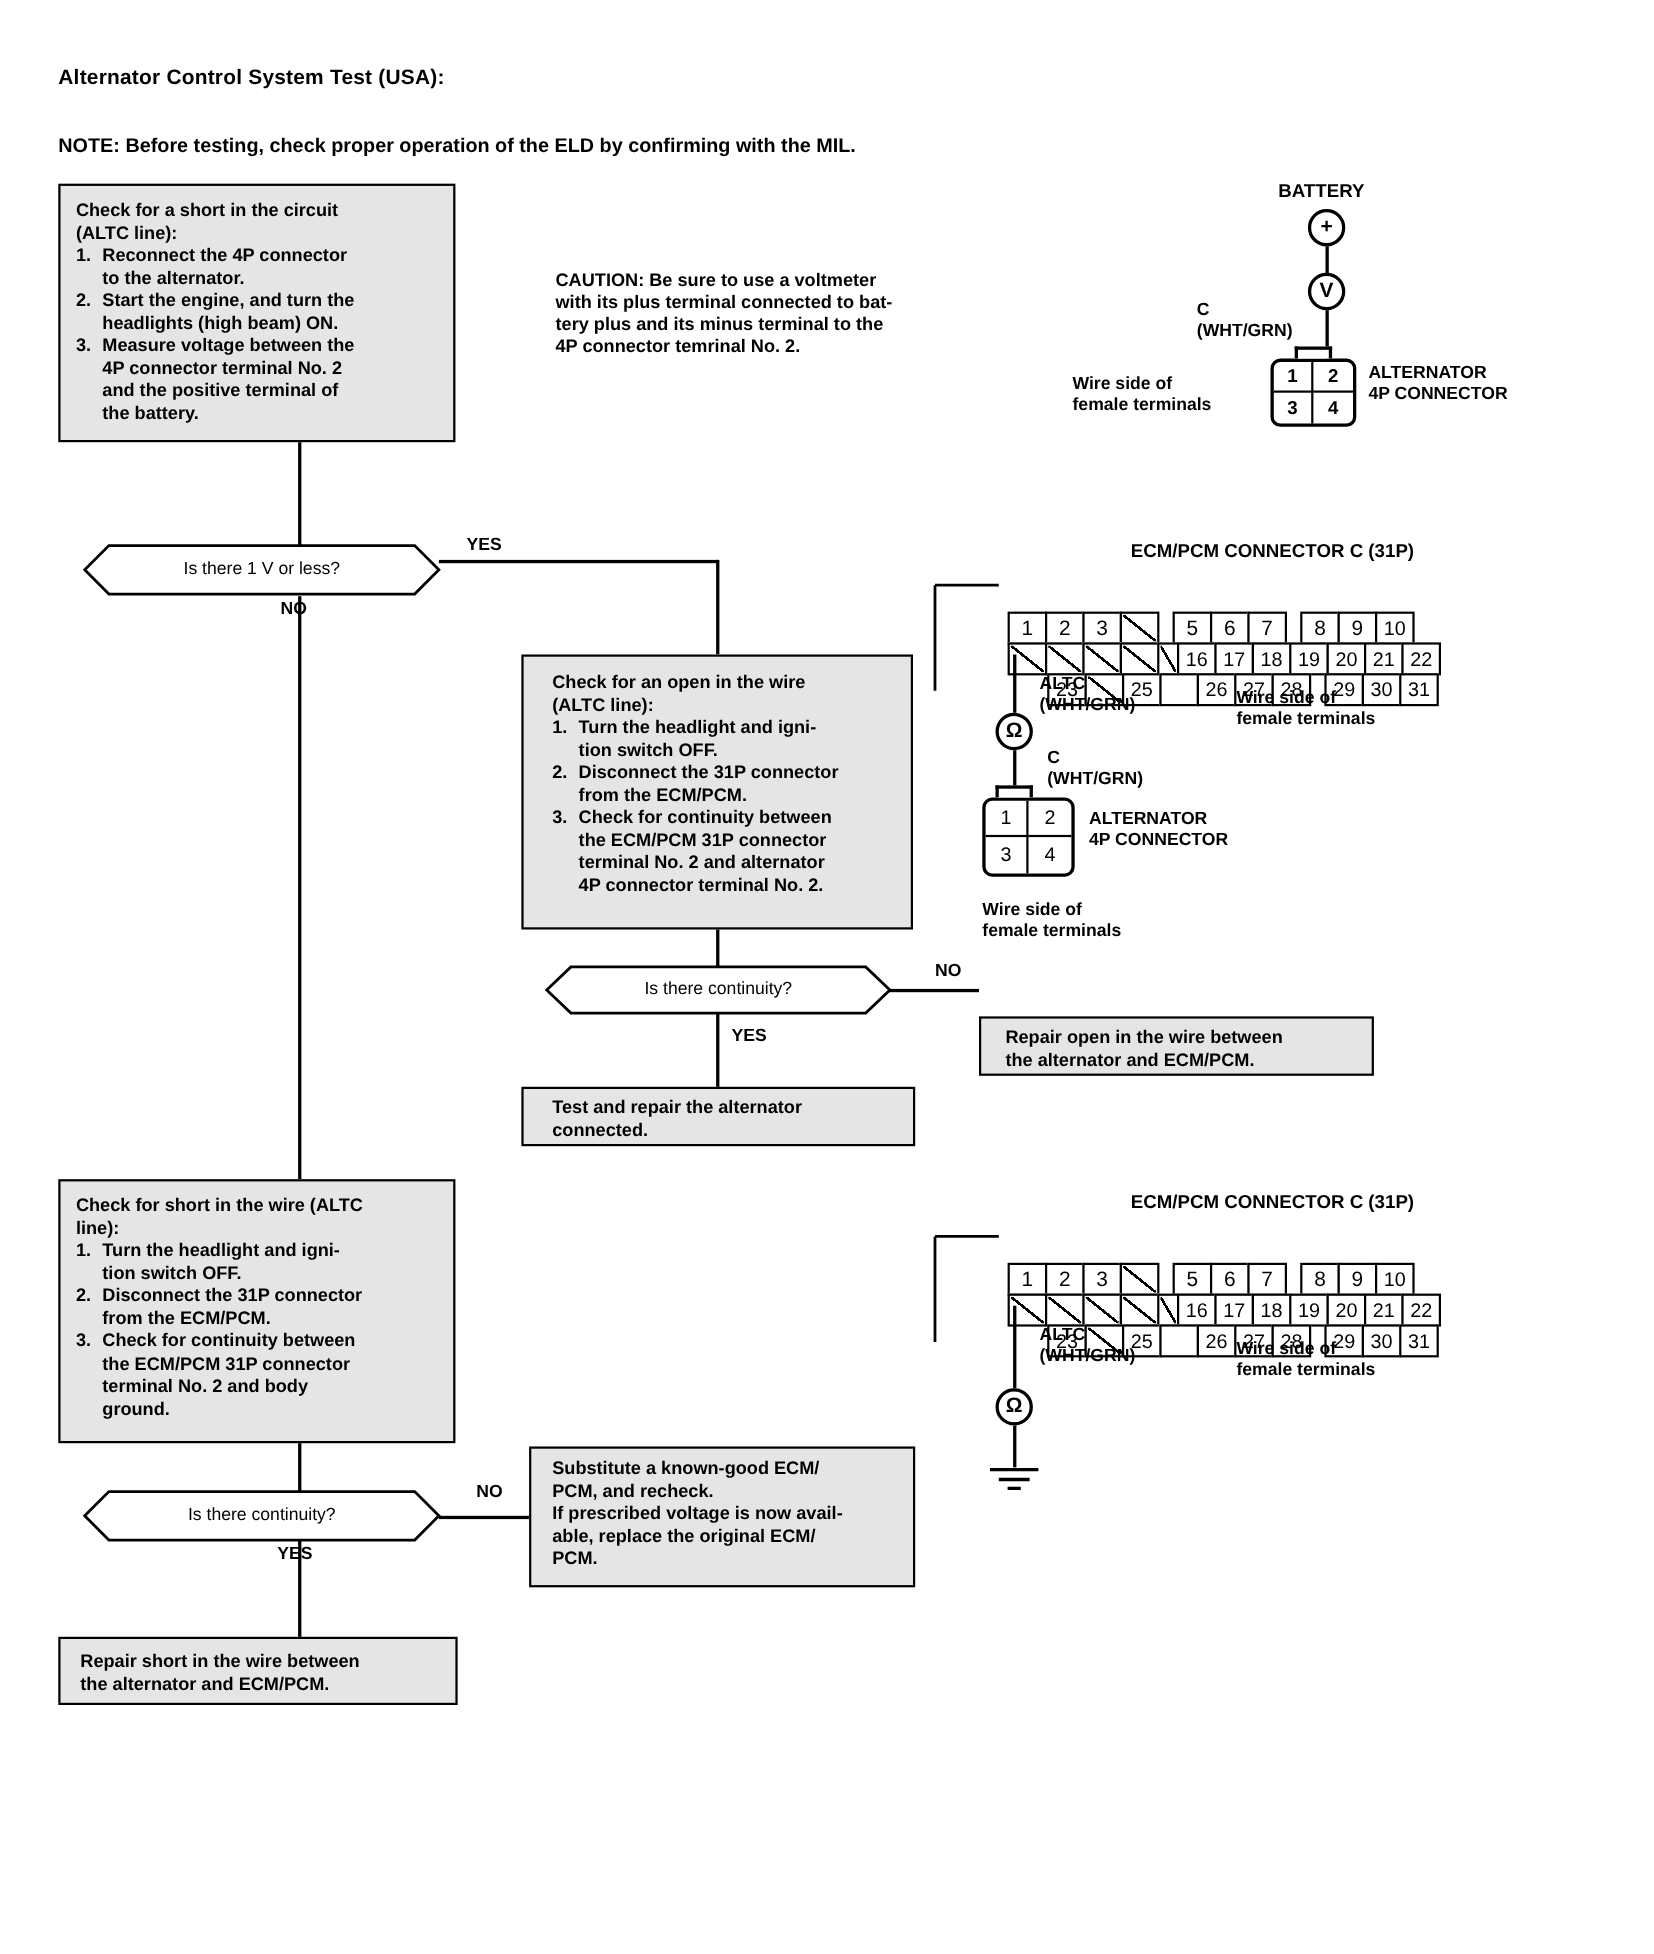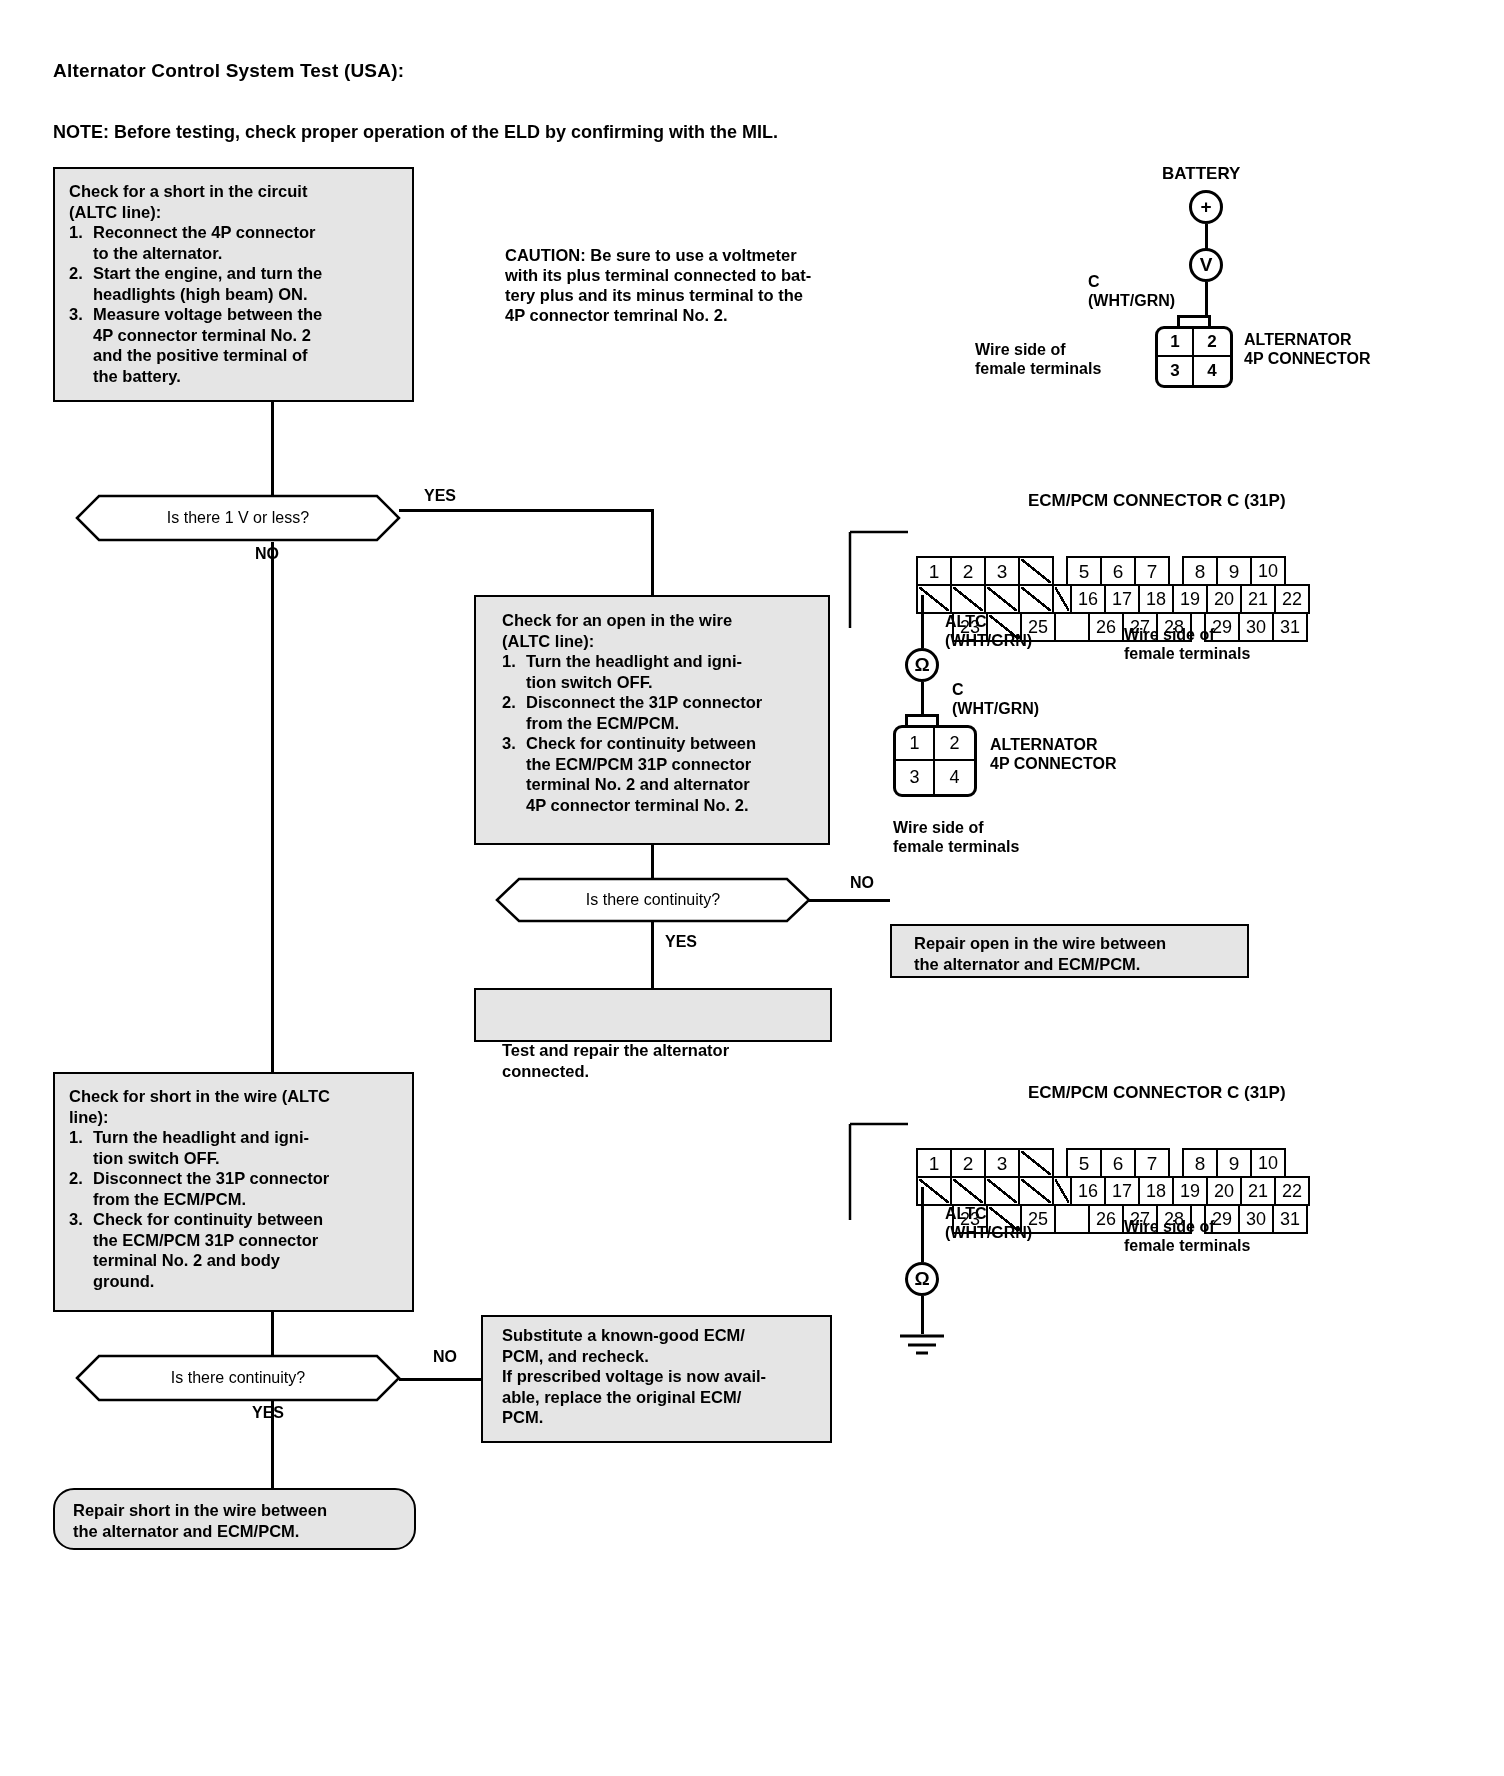--- a/index.html
+++ b/index.html
@@ -274,21 +274,21 @@
 
 <div class="abs box" style="left:890px;top:924px;width:359px;height:54px;">
   <div class="boxtxt" style="padding:7px 0 0 22px;">
     <div>Repair open in the wire between</div>
     <div>the alternator and ECM/PCM.</div>
   </div>
 </div>
 
 <div class="ln vline" style="left:651px;top:921px;height:68px;"></div>
 <div class="abs box" style="left:474px;top:988px;width:358px;height:54px;">
-  <div class="boxtxt" style="padding:7px 0 0 26px;margin-top:43px;">
+  <div class="boxtxt" style="padding:7px 0 0 26px;">
     <div>Test and repair the alternator</div>
     <div>connected.</div>
   </div>
 </div>
 
 <div class="abs box" style="left:53px;top:1072px;width:361px;height:240px;">
   <div class="boxtxt" style="padding:12px 8px 0 14px;">
     <div>Check for short in the wire (ALTC</div>
     <div>line):</div>
     <ul class="num-list">
@@ -394,18 +394,18 @@
   <div class="boxtxt" style="padding:8px 0 0 19px;">
     <div>Substitute a known-good ECM/</div>
     <div>PCM, and recheck.</div>
     <div>If prescribed voltage is now avail-</div>
     <div>able, replace the original ECM/</div>
     <div>PCM.</div>
   </div>
 </div>
 
 <div class="ln vline" style="left:271px;top:1400px;height:90px;"></div>
-<div class="abs box" style="left:53px;top:1488px;width:363px;height:62px;border-radius:21px;">
+<div class="abs box" style="left:53px;top:1488px;width:363px;height:62px;">
   <div class="boxtxt" style="padding:10px 0 0 18px;">
     <div>Repair short in the wire between</div>
     <div>the alternator and ECM/PCM.</div>
   </div>
 </div>
 
 </body></html>

